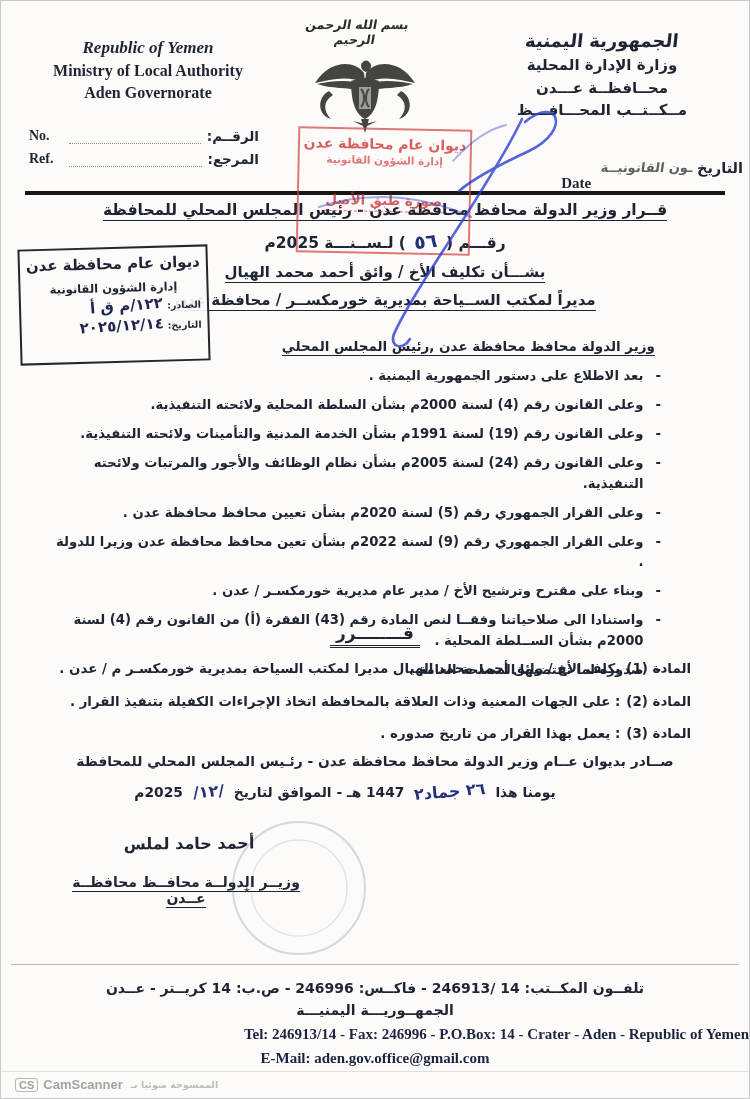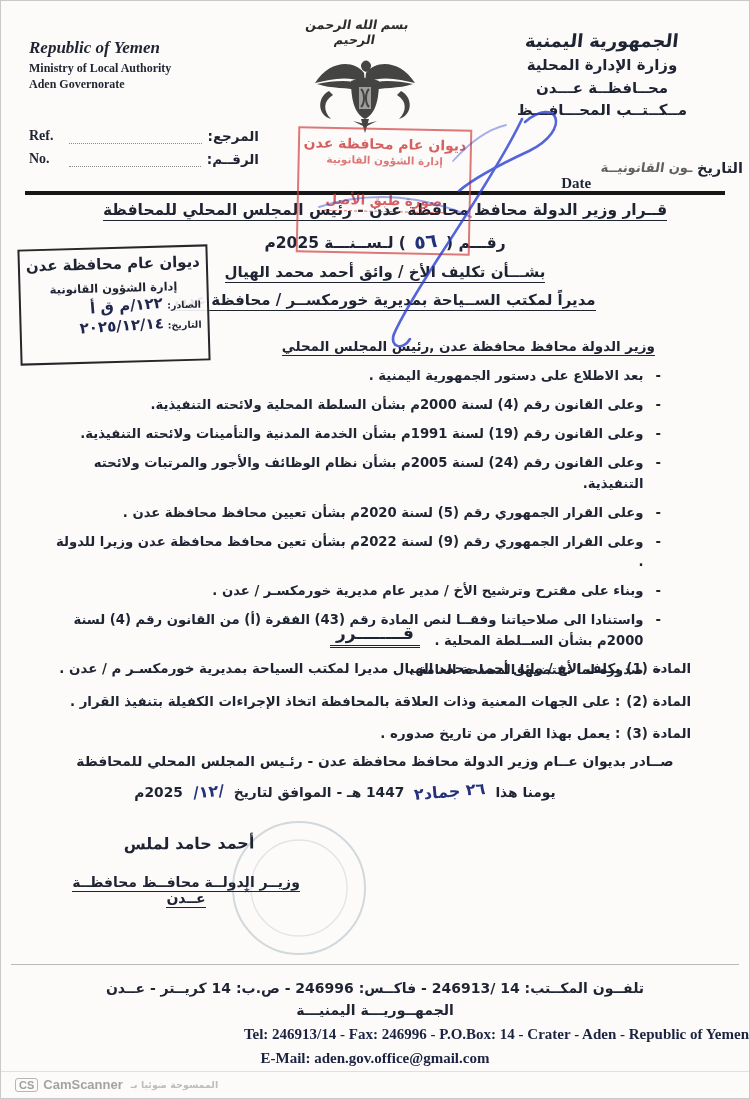--- a/index.html
+++ b/index.html
@@ -7,23 +7,23 @@
     position:relative;width:750px;height:1099px;margin:0 auto;
     background:#fcfbf9;overflow:hidden;
     font-family:"DejaVu Sans",sans-serif;color:#1f2433;
     border:1px solid #c9c9c9;box-sizing:border-box;
   }
   .abs{position:absolute;}
   .ar{direction:rtl;unicode-bidi:embed;}
   .en-serif{font-family:"Liberation Serif",serif;}
   .u{border-bottom:1.6px solid #1f2433;padding-bottom:1px;}
   
-  .hdr-en{left:28px;top:36px;width:238px;text-align:left;line-height:1.35;}
+  .hdr-en{left:28px;top:36px;width:238px;text-align:center;line-height:1.35;}
   .hdr-en .l1{font-size:17px;font-style:italic;font-weight:700;}
-  .hdr-en .l2,.hdr-en .l3{font-size:12px;font-weight:700;}
+  .hdr-en .l2,.hdr-en .l3{font-size:16px;font-weight:700;}
   .hdr-en .l4{font-size:15.5px;font-weight:700;letter-spacing:.5px;}
   
   .hdr-ar{right:12px;top:26px;width:270px;text-align:center;line-height:1.5;}
   .hdr-ar .a1{font-size:18px;font-weight:700;transform:skewX(-6deg);}
   .hdr-ar .a2,.hdr-ar .a3,.hdr-ar .a4{font-size:15px;font-weight:700;}
   .bismillah{left:290px;top:16px;width:130px;text-align:center;font-size:12.5px;font-weight:700;color:#2c2c2c;transform:skewX(-10deg);}
   
   .noref{left:28px;top:127px;width:230px;font-size:14px;}
   .noref .row{display:flex;align-items:flex-end;margin-bottom:7px;}
   .noref .lbl-en{font-family:"Liberation Serif",serif;font-weight:700;width:34px;font-size:14px;}
@@ -134,28 +134,28 @@
 
   <div class="abs hdr-ar ar">
     <div class="a1">الجمهورية اليمنية</div>
     <div class="a2">وزارة الإدارة المحلية</div>
     <div class="a3">محــافظــة عـــدن</div>
     <div class="a4">مــكــتــب المحـــافـــظ</div>
   </div>
 
   <div class="abs noref">
     <div class="row">
+      <span class="lbl-en">No.</span>
+      <span class="dotline"></span>
+      <span class="lbl-ar ar">الرقــم:</span>
+    </div>
+    <div class="row">
       <span class="lbl-en">Ref.</span>
       <span class="dotline"></span>
       <span class="lbl-ar ar">المرجع:</span>
-    </div>
-    <div class="row">
-      <span class="lbl-en">No.</span>
-      <span class="dotline"></span>
-      <span class="lbl-ar ar">الرقــم:</span>
     </div>
   </div>
 
   <div class="abs daterow">
     <span class="tar ar">التاريخ</span>
     <span class="ghost ar">ـون القانونيــة</span>
     <span class="date-en">Date</span>
   </div>
 
   <div class="abs hrule"></div>

